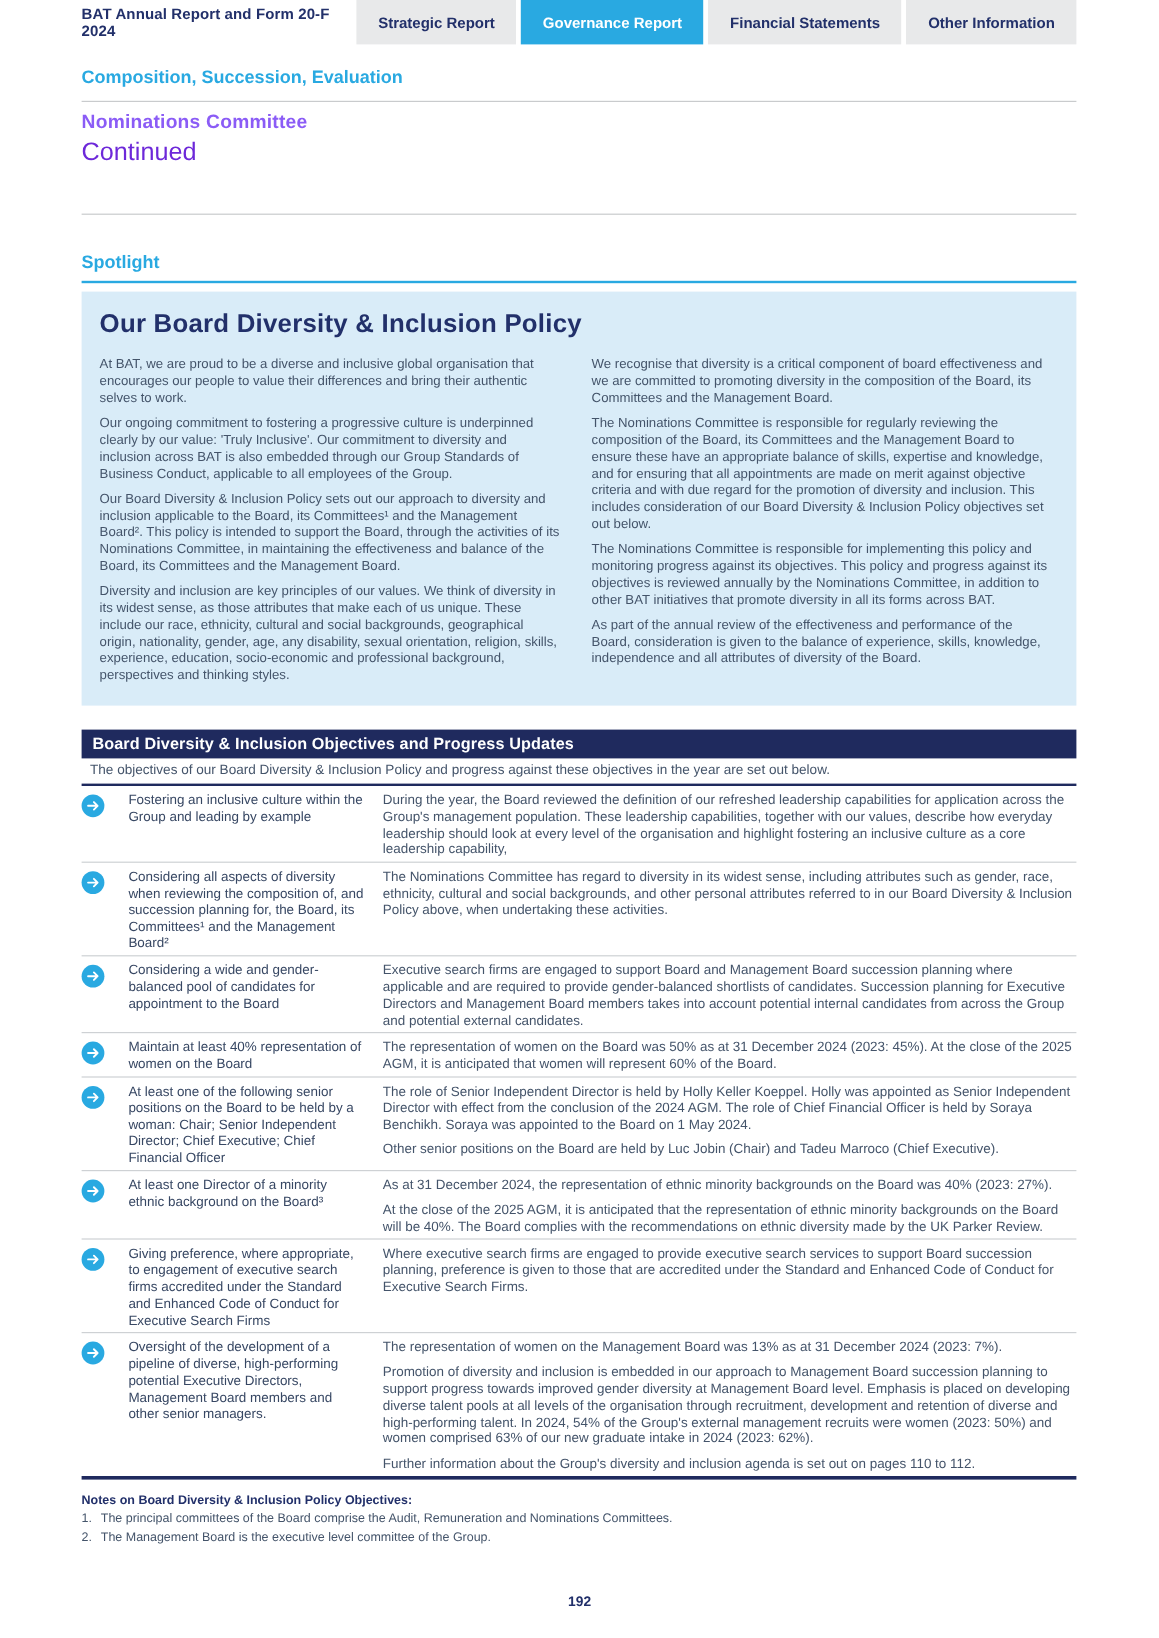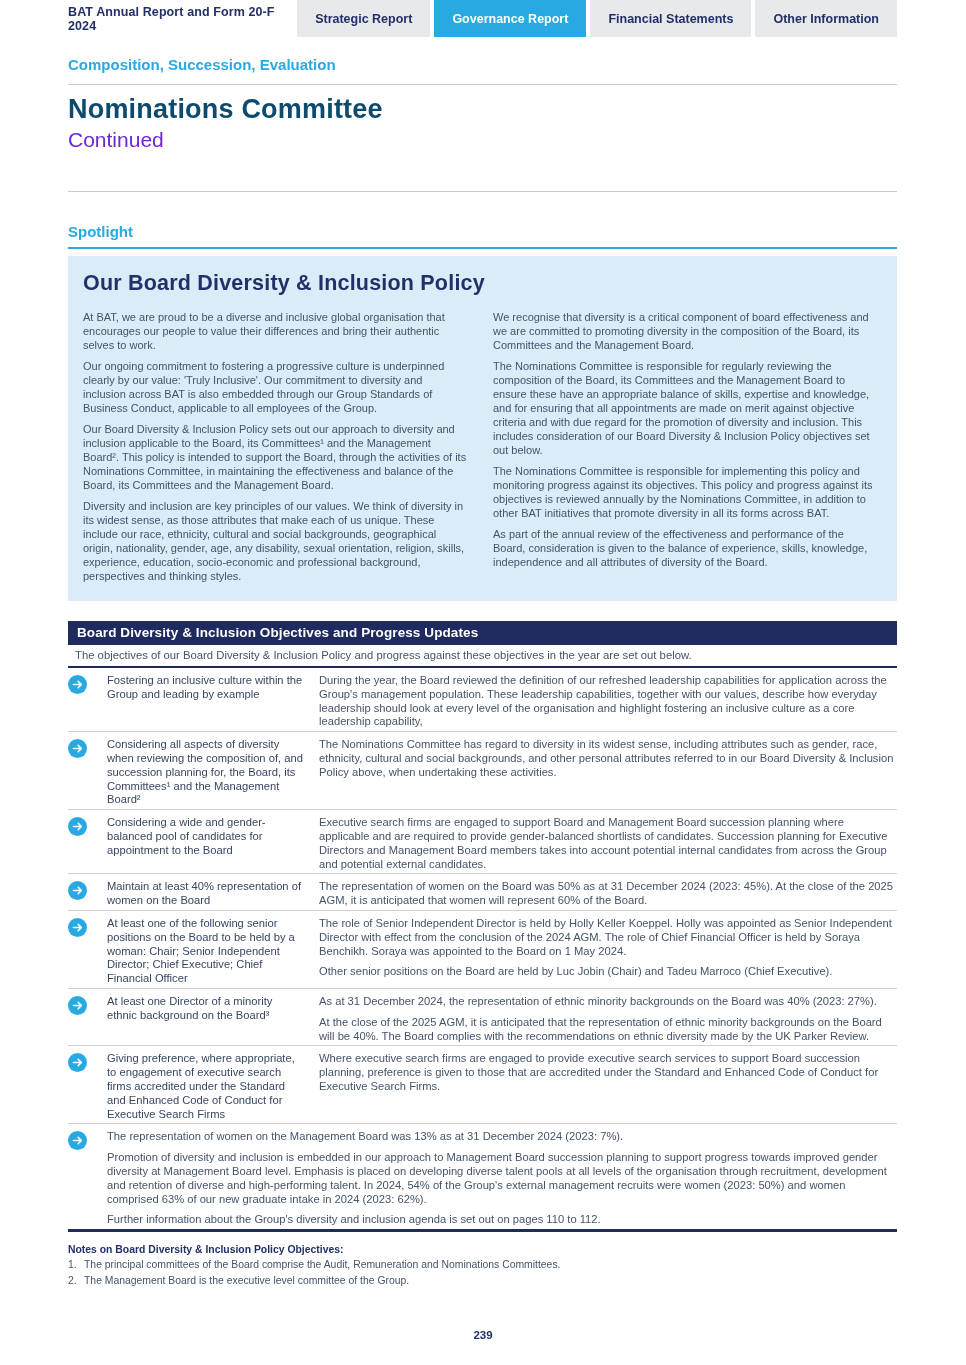--- a/index.html
+++ b/index.html
@@ -18,21 +18,21 @@
   .tab {
     background:#e8e9ea; color:#22306a; font-size:12.5px; font-weight:bold;
     display:flex; align-items:center; justify-content:center;
     padding:0 18px; margin-left:4px; cursor:pointer; white-space:nowrap;
   }
   .tab.active { background:#29a9e1; color:#ffffff; }
 
   
   .section-label { margin-top:19px; font-size:15px; font-weight:bold; color:#29a9e1; }
   .hairline { border:none; border-top:1px solid #c9cbcd; margin-top:11px; }
-  .page-title { margin-top:9px; font-size:27px; font-weight:bold; color:#0c4a6e; letter-spacing:.2px; }
+  .page-title { margin-top:9px; font-size:16px; font-weight:bold; color:#8b5cf6; letter-spacing:.2px; }
   .page-subtitle { margin-top:3px; font-size:21px; color:#6d28d9; }
   .hairline2 { border:none; border-top:1px solid #c9cbcd; margin-top:39px; }
 
   
   .spotlight-label { margin-top:31px; font-size:15px; font-weight:bold; color:#29a9e1; }
   .spotlight-rule { border:none; border-top:2px solid #29a9e1; margin-top:7px; }
   .spot-box { margin-top:7px; background:#d9ecf8; padding:15px 20px 18px 15px; }
   .spot-title { font-size:21.5px; font-weight:bold; color:#22306a; letter-spacing:.2px; }
   .spot-intro { margin-top:11px; font-size:11px; font-weight:bold; color:#22306a; line-height:14px; }
   .spot-cols { display:flex; gap:26px; margin-top:7px; }
@@ -215,20 +215,21 @@
     </div>
 
     <div class="obj-row">
       <div class="icon-cell">
         <div class="arrow-circle">
           <svg width="11" height="11" viewBox="0 0 12 12">
             <path d="M1.5 6 H10 M6.8 2.6 L10.2 6 L6.8 9.4" stroke="#ffffff" stroke-width="1.7" fill="none" stroke-linecap="round" stroke-linejoin="round"></path>
           </svg>
         </div>
       </div>
+      <div class="obj-cell">Oversight of the development of a pipeline of diverse, high-performing potential Executive Directors, Management Board members and other senior managers.</div>
       <div class="prog-cell">
           <p>The representation of women on the Management Board was 13% as at 31 December 2024 (2023: 7%).</p>
           <p>Promotion of diversity and inclusion is embedded in our approach to Management Board succession planning to support progress towards improved gender diversity at Management Board level. Emphasis is placed on developing diverse talent pools at all levels of the organisation through recruitment, development and retention of diverse and high-performing talent. In 2024, 54% of the Group's external management recruits were women (2023: 50%) and women comprised 63% of our new graduate intake in 2024 (2023: 62%).</p>
           <p>Further information about the Group's diversity and inclusion agenda is set out on pages 110 to 112.</p>
         </div>
     </div>
   </div>
 
   <div class="notes">
     <div class="notes-heading">Notes on Board Diversity &amp; Inclusion Policy Objectives:</div>
@@ -238,13 +239,13 @@
     </div>
     <div class="note-item">
       <span class="note-num">2.</span>
       <span class="note-text">The Management Board is the executive level committee of the Group.</span>
     </div>
 
   </div>
 
 </div>
 
-<div class="page-number">239</div>
+<div class="page-number">192</div>
 
 </body></html>

